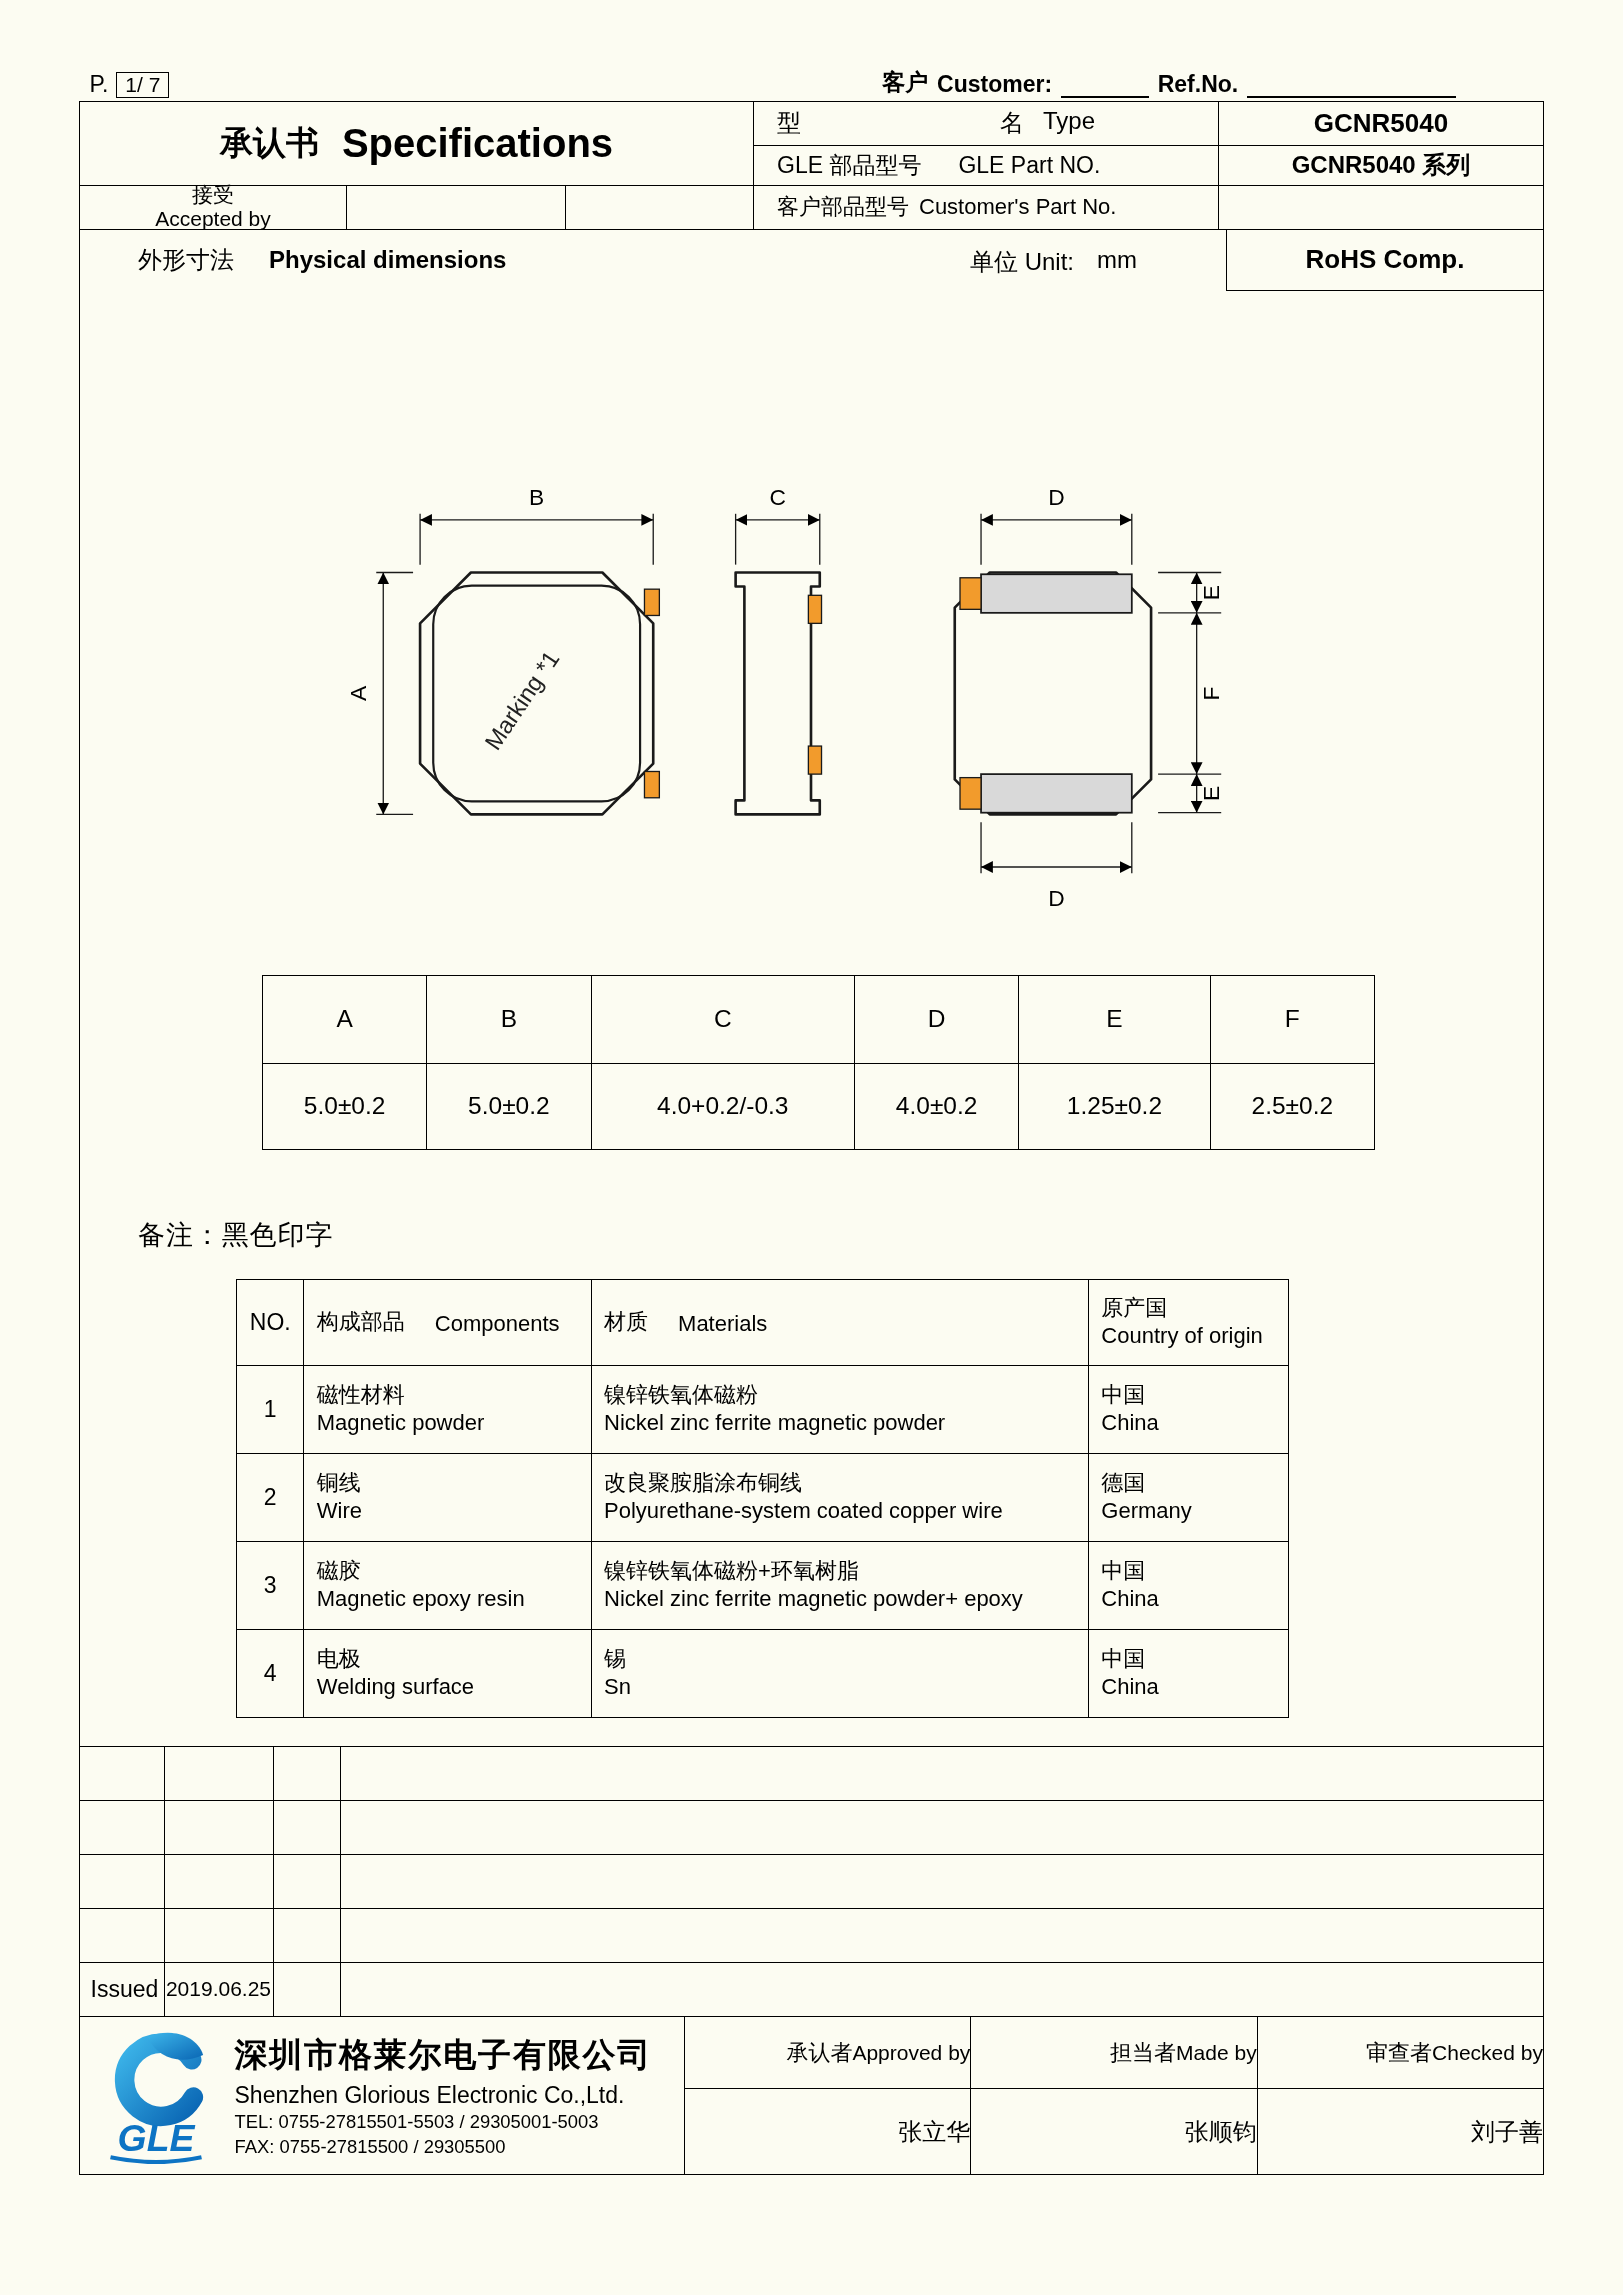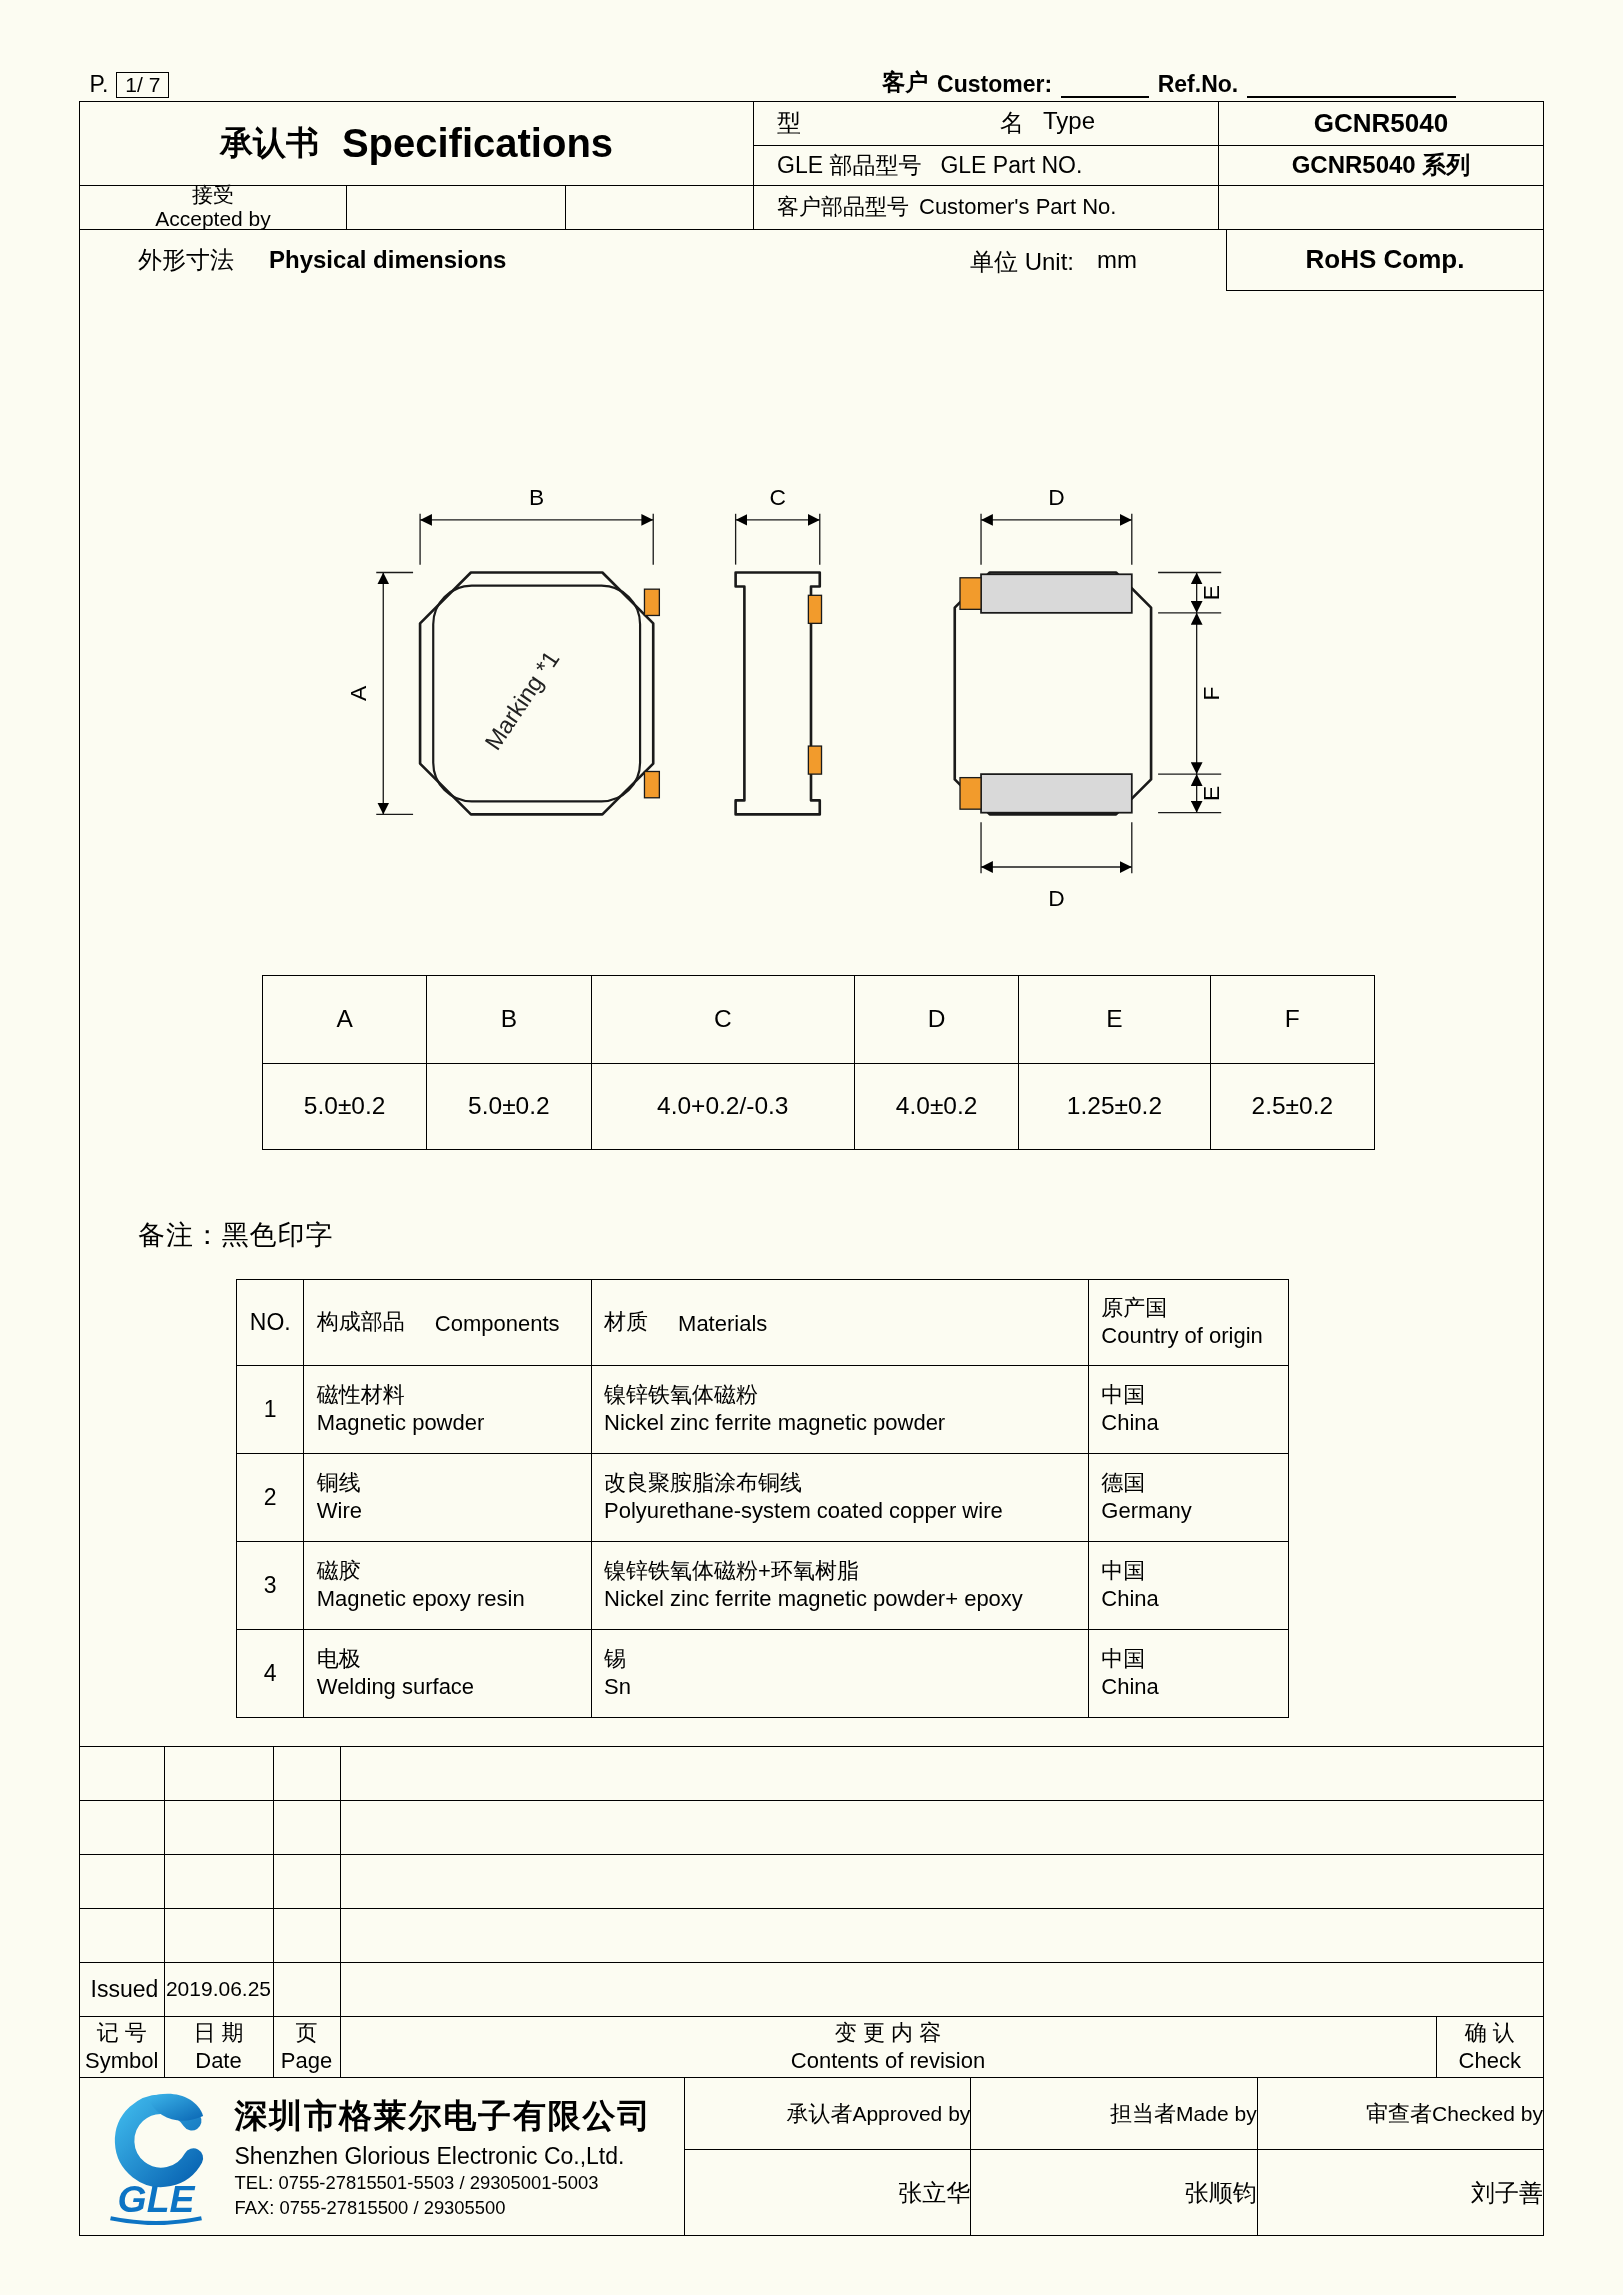--- a/index.html
+++ b/index.html
@@ -27,21 +27,21 @@
 
   
   .tg { display:grid; grid-template-columns:267px 219px 188px 465px auto; grid-template-rows:44px 40px 44px; }
   .tg > div { display:flex; align-items:center; }
   .tg-title { grid-area:1/1/3/4; justify-content:center; gap:23px; }
   .tg-title .zh { font-size:33px; font-weight:bold; }
   .tg-title .en { font-size:40px; font-weight:bold; }
   .tg-type  { grid-area:1/4/2/5; padding:0 123px 0 23px; font-size:24px; justify-content:space-between; }
   .tg-type .grp { display:flex; gap:19px; }
   .tg-typeval { grid-area:1/5/2/6; justify-content:center; font-size:26px; font-weight:bold; }
-  .tg-part { grid-area:2/4/3/5; padding-left:23px; font-size:23px; gap:19px; }
+  .tg-part { grid-area:2/4/3/5; padding-left:23px; font-size:23px; gap:37px; }
   .tg-partval { grid-area:2/5/3/6; justify-content:center; font-size:24px; font-weight:bold; }
   .tg-acc { grid-area:3/1/4/2; flex-direction:column; justify-content:center; font-size:21px; line-height:1.15; }
   .tg-e1 { grid-area:3/2/4/3; } .tg-e2 { grid-area:3/3/4/4; }
   .tg-cust { grid-area:3/4/4/5; padding-left:23px; font-size:22px; gap:10px; }
   .tg-custval { grid-area:3/5/4/6; }
 
   
   .phys { position:relative; }
   .phys-head { height:61px; display:flex; align-items:center; padding-left:58px; }
   .phys-head .zh { font-size:24px; margin-right:35px; }
@@ -408,42 +408,20 @@
               <td></td>
               <td></td>
               <td></td>
               <td colspan="2"></td>
             </tr>
         <tr class="ri">
           <td class="issued">Issued</td>
           <td class="idate">2019.06.25</td>
           <td></td>
           <td colspan="2"></td>
-        </tr>
-        <tr class="rh">
-          <td>
-                <div>记 号</div>
-                <div>Symbol</div>
-              </td>
-          <td>
-                <div>日 期</div>
-                <div>Date</div>
-              </td>
-          <td>
-                <div>页</div>
-                <div>Page</div>
-              </td>
-          <td>
-                <div>变 更 内 容</div>
-                <div>Contents of revision</div>
-              </td>
-          <td>
-                <div>确 认</div>
-                <div>Check</div>
-              </td>
         </tr>
       </tbody>
         </table>
 
       <div class="footer">
         <div class="f-left">
           <svg viewBox="0 0 160 168" width="130" height="137" xmlns="http://www.w3.org/2000/svg">
             <defs>
               <linearGradient id="lg" x1="0" y1="0" x2="1" y2="1">
                 <stop offset="0" stop-color="#3db6ea"></stop>

